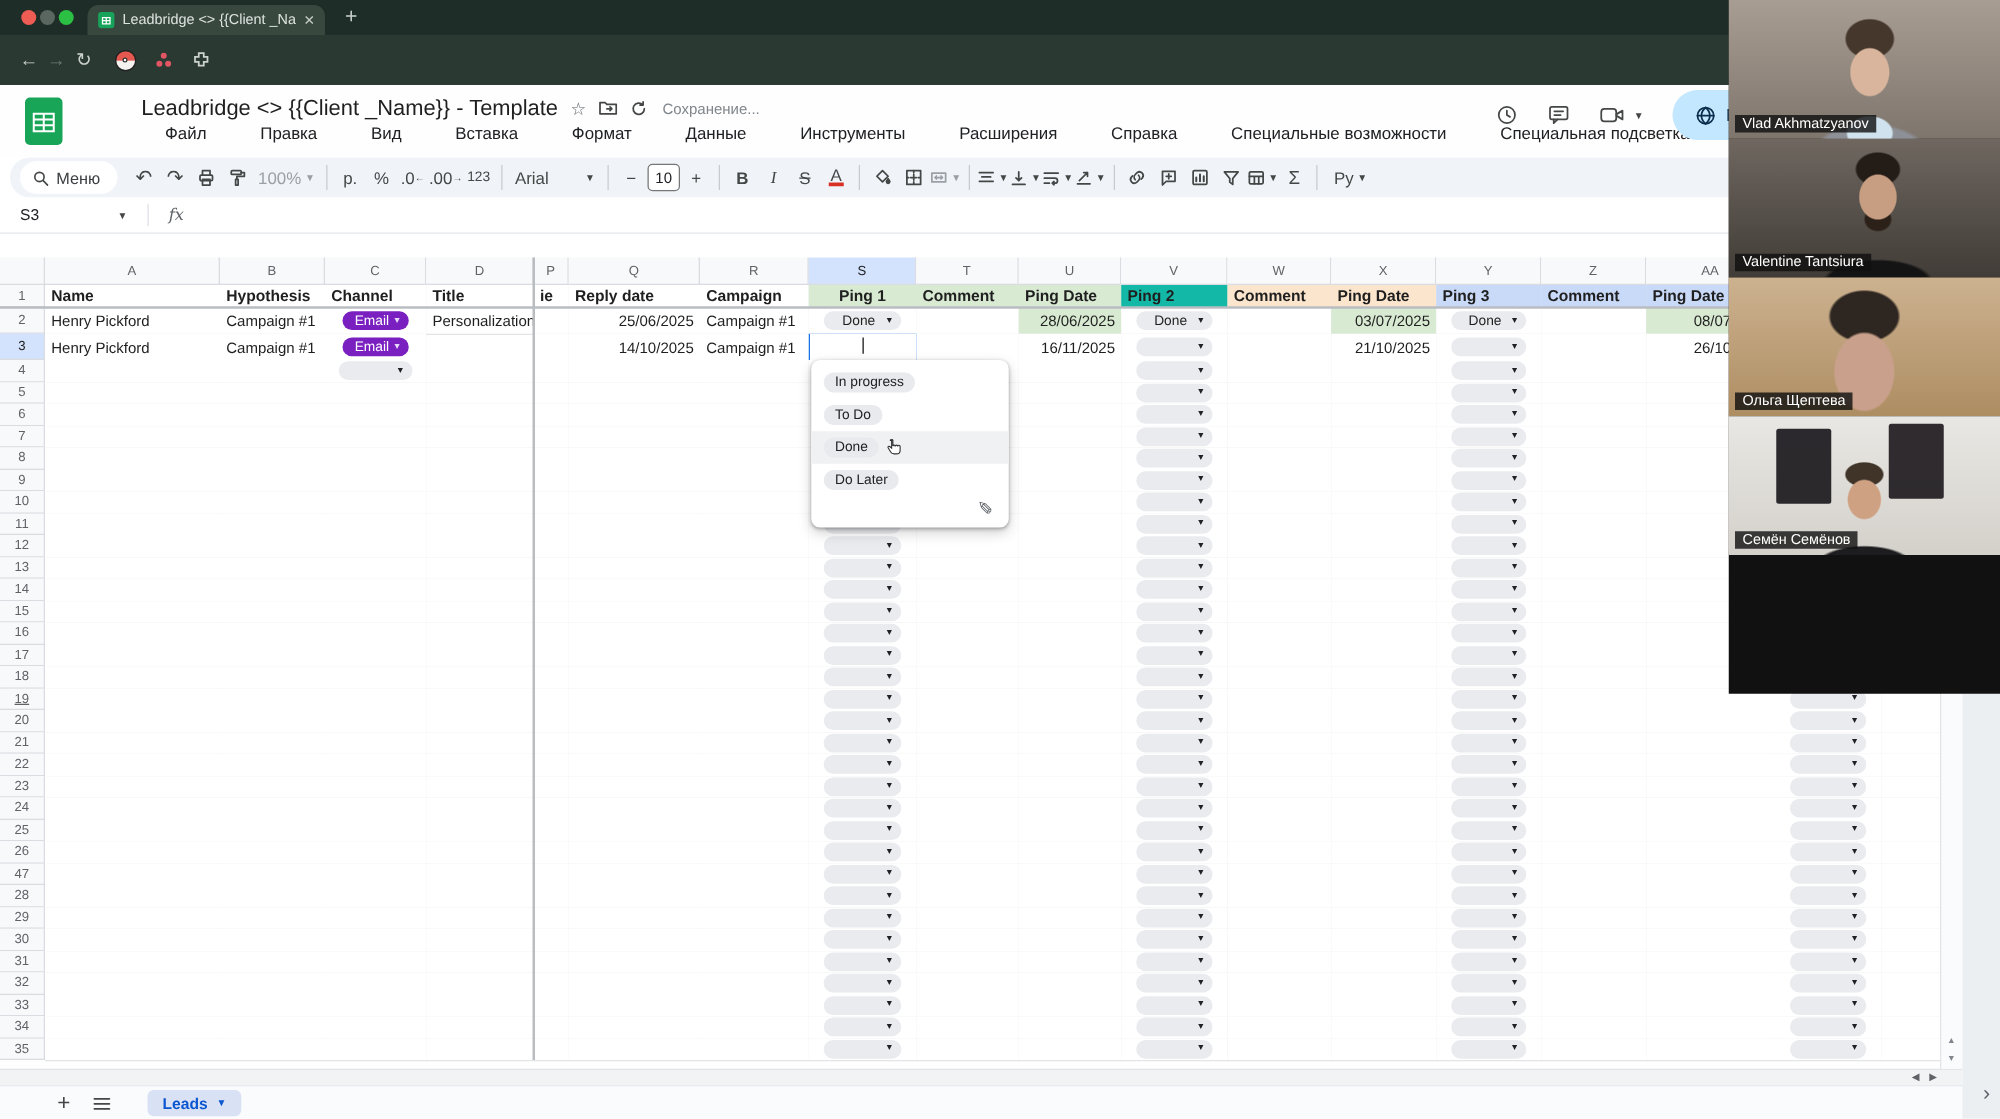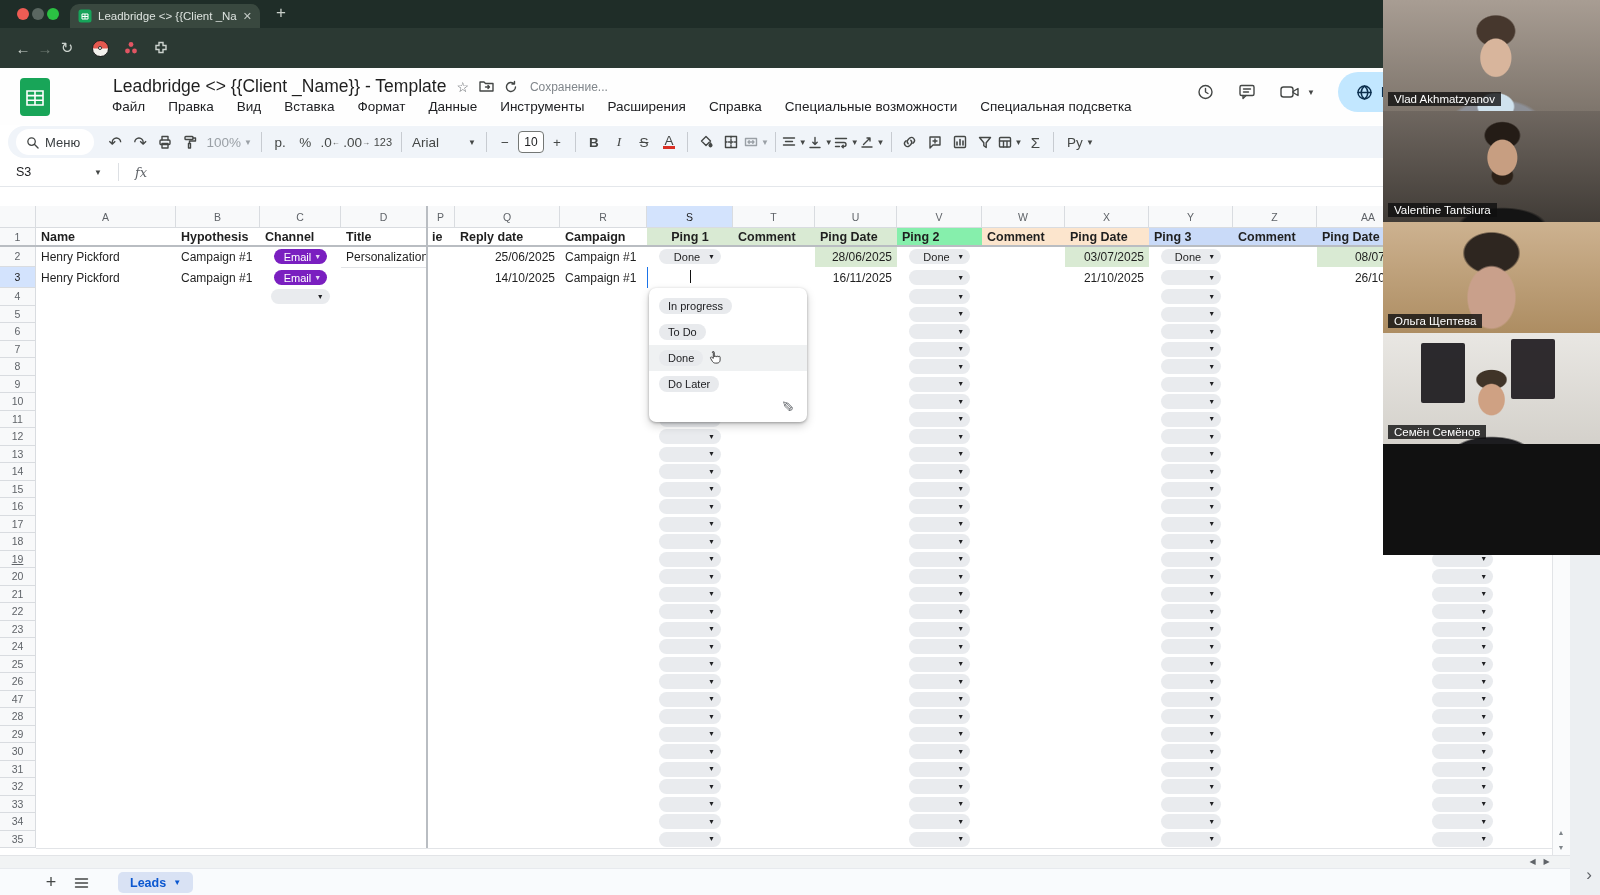--- a/index.html
+++ b/index.html
@@ -23,21 +23,21 @@
   .pokeball:after{content:"";position:absolute;left:5px;top:5px;width:4px;height:4px;border-radius:50%;background:#fff;border:1px solid #333;box-sizing:border-box;}
 
   
   .appbar{position:absolute;left:0;top:68px;width:1600px;height:57px;background:#fefefe;}
   .slogo{position:absolute;left:18px;top:8px;}
   .doc-title-row{position:absolute;left:113px;top:8px;display:flex;align-items:center;gap:10px;}
   .doc-title{font-size:17.5px;color:#1f1f1f;}
   .mini{color:#5f6368;font-size:14px;}
   .saving{color:#80868b;font-size:12px;margin-left:2px;}
   #menu-row{position:absolute;left:110px;top:30px;display:flex;gap:19px;}
-  .menu-item{font-size:13.5px;color:#202124;padding:1px 2px;}
+  .menu-item{font-size:13.5px;color:#202124;padding:1px 2px;margin-left:20px;}
   .app-right{position:absolute;right:0;top:14px;display:flex;align-items:center;gap:22px;left:1195px;}
   .share-pill{position:absolute;left:1338px;top:4px;width:230px;height:40px;border-radius:20px;display:flex;align-items:center;gap:8px;padding-left:18px;box-sizing:border-box;font-size:14px;color:#0b2e4d;font-weight:bold;}
 
   
   .toolbar{position:absolute;left:8px;top:126px;width:1584px;height:32px;background:#f0f4f9;border-radius:16px;display:flex;align-items:center;padding:0 8px;box-sizing:border-box;gap:1px;}
   .menu-pill{display:flex;align-items:center;gap:6px;background:#fff;border-radius:13px;height:26px;padding:0 14px 0 10px;font-size:13px;color:#3c4043;margin-right:8px;}
   .tbi{min-width:24px;height:24px;display:flex;align-items:center;justify-content:center;color:#444746;font-size:13.5px;border-radius:4px;gap:1px;}
   .tbi.dim{color:#9aa0a6;}
   .sep{width:1px;height:20px;background:#c7cbd1;margin:0 5px;}
   .caret-dn{font-size:8px;color:#444746;margin-left:2px;}
@@ -463,21 +463,21 @@
       <div class="gcell bold al" style="left: 36px; top: 228px; width: 141px; height: 19px;">Name</div>
       <div class="gcell bold al" style="left: 176px; top: 228px; width: 85px; height: 19px;">Hypothesis</div>
       <div class="gcell bold al" style="left: 260px; top: 228px; width: 82px; height: 19px;">Channel</div>
       <div class="gcell bold al" style="left: 341px; top: 228px; width: 87px; height: 19px;">Title</div>
       <div class="gcell bold al" style="left: 427px; top: 228px; width: 29px; height: 19px;">ie</div>
       <div class="gcell bold al" style="left: 455px; top: 228px; width: 106px; height: 19px;">Reply date</div>
       <div class="gcell bold al" style="left: 560px; top: 228px; width: 88px; height: 19px;">Campaign</div>
       <div class="gcell bold ac" style="left: 647px; top: 228px; width: 87px; height: 19px; background: rgb(217, 234, 211);">Ping 1</div>
       <div class="gcell bold al" style="left: 733px; top: 228px; width: 83px; height: 19px; background: rgb(217, 234, 211);">Comment</div>
       <div class="gcell bold al" style="left: 815px; top: 228px; width: 83px; height: 19px; background: rgb(217, 234, 211);">Ping Date</div>
-      <div class="gcell bold al" style="left: 897px; top: 228px; width: 86px; height: 19px; background: #86efac;">Ping 2</div>
+      <div class="gcell bold al" style="left: 897px; top: 228px; width: 86px; height: 19px; background: #14b8a6;">Ping 2</div>
       <div class="gcell bold al" style="left: 982px; top: 228px; width: 84px; height: 19px; background: rgb(252, 229, 205);">Comment</div>
       <div class="gcell bold al" style="left: 1065px; top: 228px; width: 85px; height: 19px; background: rgb(252, 229, 205);">Ping Date</div>
       <div class="gcell bold al" style="left: 1149px; top: 228px; width: 85px; height: 19px; background: rgb(201, 218, 248);">Ping 3</div>
       <div class="gcell bold al" style="left: 1233px; top: 228px; width: 85px; height: 19px; background: rgb(201, 218, 248);">Comment</div>
       <div class="gcell bold al" style="left: 1317px; top: 228px; width: 104px; height: 19px; background: rgb(201, 218, 248);">Ping Date</div>
       <div class="gcell bold al" style="left: 1420px; top: 228px; width: 86px; height: 19px;"></div>
       <div class="gcell bold al" style="left: 1505px; top: 228px; width: 48px; height: 19px;"></div>
       <div class="gcell al" style="left: 36px; top: 246px; width: 141px; height: 22px;">Henry Pickford</div>
       <div class="gcell al" style="left: 176px; top: 246px; width: 85px; height: 22px;">Campaign #1</div>
       <div class="gcell" style="left: 260px; top: 246px; width: 82px; height: 22px; justify-content: center;">

